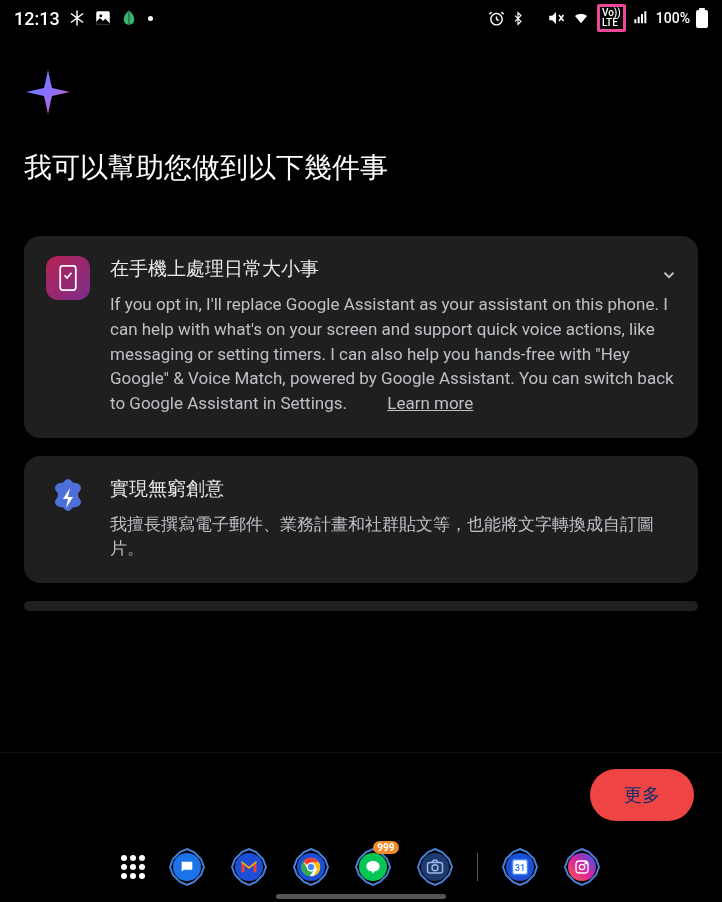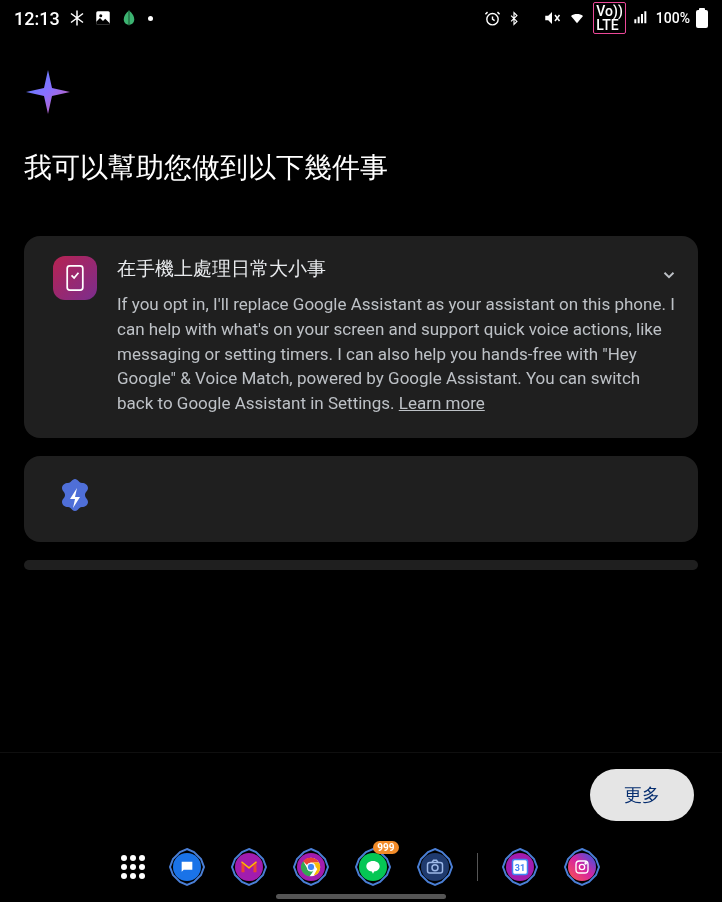--- a/index.html
+++ b/index.html
@@ -13,54 +13,54 @@
   .status-right svg { display: block; }
 
   
   .content { padding: 20px 24px 0 24px; height: 716px; overflow: hidden; }
   .sparkle-wrap { margin-bottom: 30px; margin-top: 12px; }
   .heading { font-size: 28px; font-weight: 400; color: #fff; margin-bottom: 50px; line-height: 1.3; }
 
   .card {
     background: #1f1f1f;
     border-radius: 16px;
-    padding: 20px 22px 22px 29px;
+    padding: 20px 22px 22px 22px;
     margin-bottom: 18px;
     display: flex;
     gap: 20px;
     align-items: flex-start;
     position: relative;
   }
   .card-icon {
     width: 44px; height: 44px; border-radius: 12px;
     display: flex; align-items: center; justify-content: center;
     flex-shrink: 0;
   }
   .card-body { flex: 1; }
   .card-title { font-size: 19px; color: #e8eaed; margin-bottom: 10px; font-weight: 400; }
   .card-desc { font-size: 17px; color: #bdc1c6; line-height: 1.45; }
-  .card-desc a { color: #bdc1c6; text-decoration: underline; }
+  .card-desc a { color: #bdc1c6; text-decoration: underline; margin-left: 36px; }
   .chevron { position: absolute; right: 20px; top: 30px; color: #bdc1c6; }
 
   .icon-grad-1 { background: linear-gradient(135deg, #b72351 0%, #7b2d8e 100%); }
 
   .flower-badge {
     width: 44px; height: 44px;
     display:flex; align-items:center; justify-content:center;
   }
 
   
   .footer {
     height: 84px;
     border-top: 1px solid rgba(255,255,255,0.06);
     display: flex; justify-content: flex-end; align-items: center;
     padding: 0 28px;
   }
   .more-btn {
-    background: #e5e5e5;
+    background: #ef4444;
     color: #062e6f;
     border: none;
     border-radius: 26px;
     padding: 14px 34px;
     font-size: 18px;
     font-weight: 500;
     cursor: pointer;
   }
 
   
@@ -74,21 +74,21 @@
     width: 24px; height: 24px; display:grid; grid-template-columns:repeat(3,6px); grid-template-rows:repeat(3,6px); gap:3px;
   }
   .nav-grid span { width:6px; height:6px; background:#fff; border-radius:50%; }
   .nav-app {
     width: 40px; height: 40px; position: relative;
     display:flex; align-items:center; justify-content:center;
   }
   .app-inner {
     width: 28px; height: 28px; border-radius: 50%; position: relative; z-index:1;
     display:flex; align-items:center; justify-content:center;
-    background:#a21caf;
+    background:#1d4ed8;
   }
   .nav-divider { width:1px; height:28px; background:#555; }
   .badge { position:absolute; top:-6px; right:-6px; background:#f28b29; color:#fff; font-size:10px; border-radius:10px; padding:1px 4px; z-index:2; font-weight:700;}
 
   .gesture-bar { position:absolute; bottom:3px; left:50%; transform:translateX(-50%); width:170px; height:5px; background:#555; border-radius:3px; }
 </style>
 </head>
 <body>
 
 <div class="status-bar">
@@ -131,21 +131,21 @@
       <svg width="18" height="18" viewBox="0 0 24 24" fill="#fff">
           <path d="M3 9v6h4l5 5V4L7 9H3z"></path>
           <path d="M16 8l6 8M22 8l-6 8" stroke="#fff" stroke-width="2"></path>
         </svg>
     </span>
     <span class="status-icon">
       <svg width="20" height="16" viewBox="0 0 24 24" fill="#fff">
           <path d="M12 20l9-11c-5-4-13-4-18 0l9 11z"></path>
         </svg>
     </span>
-    <span style="font-size:14px;line-height:1;border:1px solid #ec4899;padding:1px 2px;border-radius:2px;">Vo))<br>LTE</span>
+    <span style="font-size:10px;line-height:1;border:3px solid #ec4899;padding:1px 2px;border-radius:2px;">Vo))<br>LTE</span>
     <span class="status-icon">
       <svg width="18" height="16" viewBox="0 0 24 24" fill="#fff">
           <path d="M2 20h3v-6H2v6zm5 0h3V10H7v10zm5 0h3V6h-3v14zm5 0h3V2h-3v18z"></path>
         </svg>
     </span>
     <span style="font-size:14px;">100%</span>
     <span class="status-icon">
       <svg width="12" height="20" viewBox="0 0 12 20" fill="#fff">
           <rect x="0" y="2" width="12" height="18" rx="2"></rect>
           <rect x="3" y="0" width="6" height="3" rx="1"></rect>
@@ -190,20 +190,24 @@
     </span>
   </div>
 
   <div class="card">
     <div class="flower-badge">
       <svg width="44" height="44" viewBox="0 0 44 44">
         <path d="M22 3c3 0 4 4 7 4s6 2 6 5-3 4-3 7 3 4 3 7-3 5-6 5-4 4-7 4-4-4-7-4-6-2-6-5 3-4 3-7-3-4-3-7 3-5 6-5 4-4 7-4z" fill="#4f6fd8"></path>
         <path d="M24 12l-7 11h5l-2 9 7-11h-5l2-9z" fill="#fff"></path>
       </svg>
     </div>
+    <div class="card-body">
+      <div class="card-title">實現無窮創意</div>
+      <div class="card-desc">我擅長撰寫電子郵件、業務計畫和社群貼文等，也能將文字轉換成自訂圖片。</div>
+    </div>
   </div>
 
 
   <div class="card" style="height:10px;padding:0;margin-bottom:0;"></div>
 </div>
 
 <div class="footer">
   <button class="more-btn">更多</button>
 </div>
 

